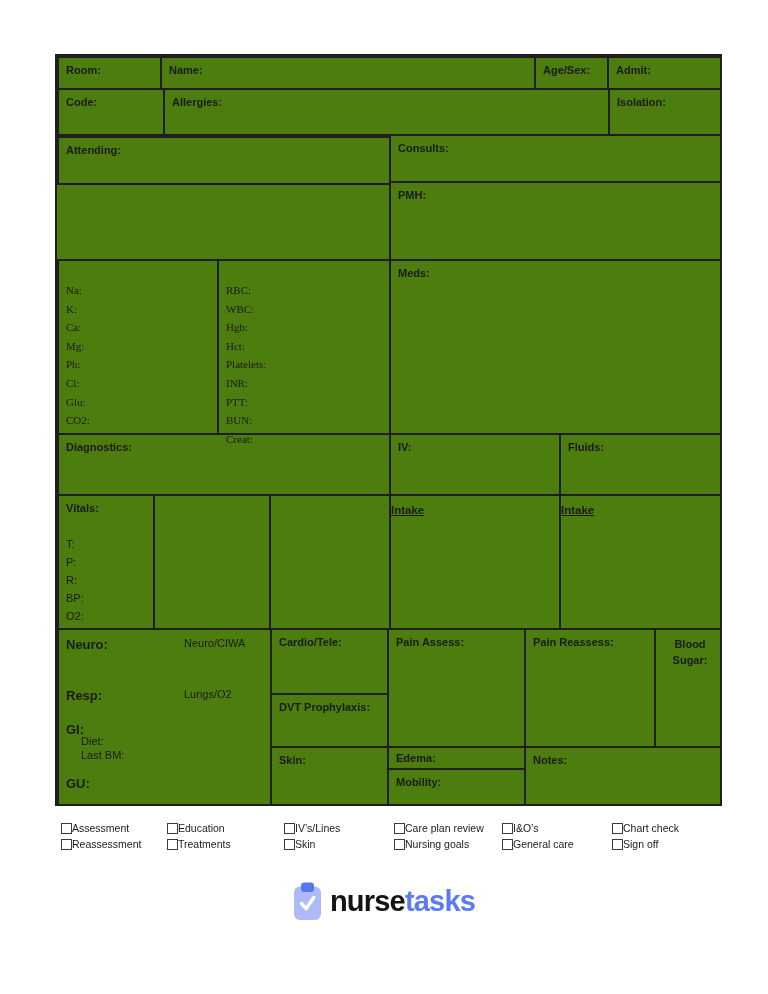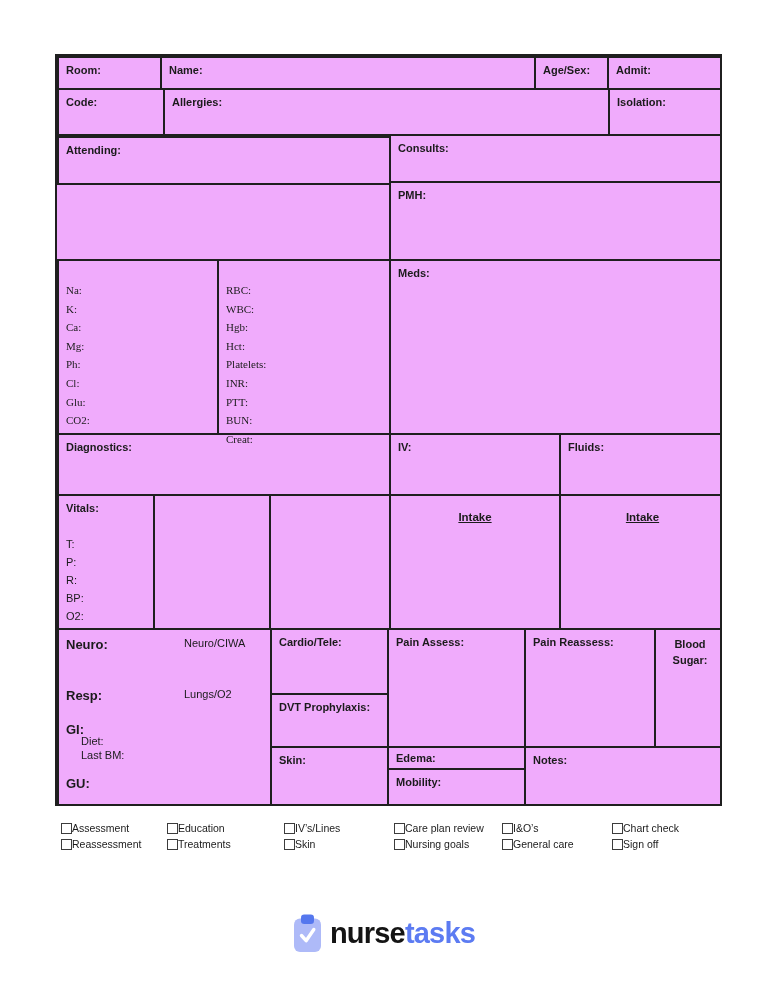--- a/index.html
+++ b/index.html
@@ -14,45 +14,44 @@
     overflow: hidden;
   }
   .sheet {
     position: absolute;
     left: 55px;
     top: 54px;
     width: 667px;
     height: 752px;
     border: 2px solid #1f1f1f;
     overflow: hidden;
-    background: #f0abfc;
+    background: #4d7c0f;
   }
   .cell {
     position: absolute;
     border: 2px solid #1f1f1f;
     background: transparent;
   }
   .lbl {
     display: block;
     font-weight: bold;
     font-size: 11px;
     line-height: 14px;
     padding: 5px 0 0 7px;
     white-space: nowrap;
   }
   .labs { padding: 20px 0 0 7px; font-family: Liberation Serif, serif; }
   .labs div { font-size: 11px; line-height: 18.6px; font-weight: normal; }
   .vitals-items { padding: 20px 0 0 7px; }
   .vitals-items div { font-size: 11px; line-height: 18px; font-weight: normal; }
   .io-head {
     display: block;
-    text-align: center;
     font-weight: bold;
     font-size: 11.5px;
-    padding-top: 15px;
+    padding-top: 8px;
     text-decoration: underline;
   }
   .assess-line { position: absolute; left: 0; width: 100%; }
   .assess-line .b { position: absolute; left: 7px; font-weight: bold; font-size: 13px; white-space: nowrap; }
   .assess-line .r { position: absolute; left: 125px; font-weight: normal; font-size: 11px; white-space: nowrap; }
   .assess-line .ind { position: absolute; left: 22px; font-weight: normal; font-size: 11px; white-space: nowrap; }
   .bs-label { text-align: center; font-weight: bold; font-size: 11px; line-height: 16px; padding-top: 6px; }
   .checks { position: absolute; top: 0; left: 0; }
   .check-item { position: absolute; display: flex; align-items: center; gap: 0; }
   .box {
@@ -63,21 +62,20 @@
   }
   .check-item span { font-size: 10.5px; font-weight: normal; color: #1b1b1b; white-space: nowrap; }
   .logo {
     position: absolute;
     left: 0; top: 881px;
     width: 768px;
     display: flex;
     justify-content: center;
     align-items: center;
     gap: 8px;
-    margin-top: 32px;
   }
   .wordmark { font-size: 29px; font-weight: bold; letter-spacing: -0.8px; line-height: 40px; }
   .wm-primary { color: #141414; }
   .wm-secondary { color: #5C7BF2; }
 </style>
 </head>
 <body>
 
 <div class="page">
   <div class="sheet">

